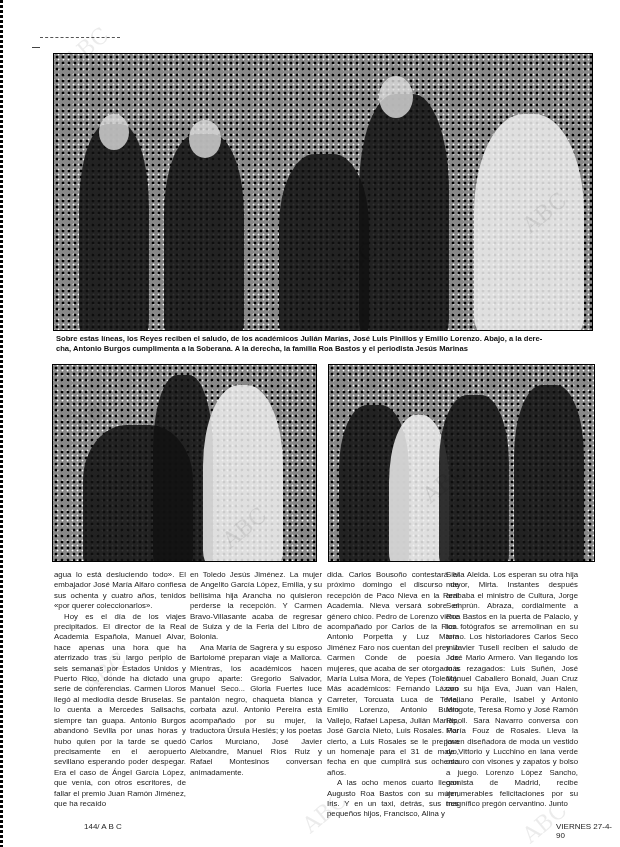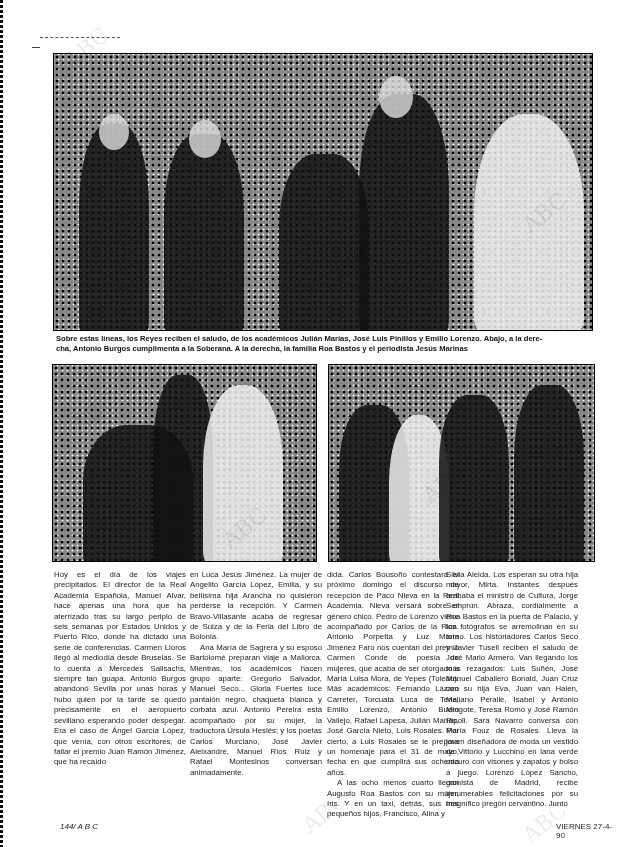--- a/index.html
+++ b/index.html
@@ -22,21 +22,21 @@
   .head { position:absolute; border-radius:50%; background:#ddd; opacity:.8; }
   .caption { position:absolute; left:56px; top:334px; width:534px; font-size:7.6px; line-height:10px; font-weight:bold; text-align:left; }
   .col { position:absolute; top:570px; width:132px; font-size:7.8px; line-height:10.4px; text-align:justify; color:#1a1a1a; }
   .col p { margin:0; }
   .col p + p { text-indent:10px; }
   .c1 { left:54px; }
   .c2 { left:190px; }
   .c3 { left:327px; }
   .c4 { left:446px; }
   .footer { position:absolute; top:822px; font-size:8px; color:#222; }
-  .f-left { left:60px;font-style:italic; }
+  .f-left { left:84px; }
   .f-right { left:508px;margin-left:48px; }
   .wm { position:absolute; font-size:22px; color:rgba(0,0,0,0.08); transform:rotate(-40deg); font-family:"DejaVu Serif", serif; }
 </style>
 </head>
 <body>
 
 <div class="edge-left"></div>
 <div class="top-rule"></div>
 <div class="top-tick"></div>
 
@@ -63,24 +63,25 @@
 </div>
 
 <div class="photo photo-right">
   <div class="fig" style="left:10px;top:40px;width:70px;height:160px;"></div>
   <div class="fig-light" style="left:60px;top:50px;width:60px;height:150px;"></div>
   <div class="fig" style="left:110px;top:30px;width:70px;height:170px;"></div>
   <div class="fig" style="left:185px;top:20px;width:70px;height:180px;"></div>
 </div>
 
 <div class="col c1">
+  <p>agua lo está desluciendo todo». El embajador José María Alfaro confiesa sus ochenta y cuatro años, tenidos «por querer coleccionarlos».</p>
   <p>Hoy es el día de los viajes precipitados. El director de la Real Academia Española, Manuel Alvar, hace apenas una hora que ha aterrizado tras su largo periplo de seis semanas por Estados Unidos y Puerto Rico, donde ha dictado una serie de conferencias. Carmen Lloros llegó al mediodía desde Bruselas. Se lo cuenta a Mercedes Salisachs, siempre tan guapa. Antonio Burgos abandonó Sevilla por unas horas y hubo quien por la tarde se quedó precisamente en el aeropuerto sevillano esperando poder despegar. Era el caso de Ángel García López, que venía, con otros escritores, de fallar el premio Juan Ramón Jiménez, que ha recaído</p>
 </div>
 <div class="col c2">
-  <p>en Luca Jesús Jiménez. La mujer de Angelito García López, Emilia, y su bellísima hija Arancha no quisieron perderse la recepción. Y Carmen Bravo-Villasante acaba de regresar de Suiza y de la Feria del Libro de Bolonia.</p>
+  <p>en Toledo Jesús Jiménez. La mujer de Angelito García López, Emilia, y su bellísima hija Arancha no quisieron perderse la recepción. Y Carmen Bravo-Villasante acaba de regresar de Suiza y de la Feria del Libro de Bolonia.</p>
   <p>Ana María de Sagrera y su esposo Bartolomé preparan viaje a Mallorca. Mientras, los académicos hacen grupo aparte: Gregorio Salvador, Manuel Seco... Gloria Fuertes luce pantalón negro, chaqueta blanca y corbata azul. Antonio Pereira está acompañado por su mujer, la traductora Úrsula Heslés; y los poetas Carlos Murciano, José Javier Aleixandre, Manuel Ríos Ruiz y Rafael Montesinos conversan animadamente.</p>
 </div>
 <div class="col c3">
   <p>dida. Carlos Bousoño contestará el próximo domingo el discurso de recepción de Paco Nieva en la Real Academia. Nieva versará sobre el género chico. Pedro de Lorenzo viene acompañado por Carlos de la Rica. Antonio Porpetta y Luz María Jiménez Faro nos cuentan del premio Carmen Conde de poesía de mujeres, que acaba de ser otorgado a María Luisa Mora, de Yepes (Toledo). Más académicos: Fernando Lázaro Carreter, Torcuata Luca de Tena, Emilio Lorenzo, Antonio Buero Vallejo, Rafael Lapesa, Julián Marías, José García Nieto, Luis Rosales. Por cierto, a Luis Rosales se le prepara un homenaje para el 31 de mayo, fecha en que cumplirá sus ochenta años.</p>
   <p>A las ocho menos cuarto llegan Augusto Roa Bastos con su mujer, Iris. Y en un taxi, detrás, sus tres pequeños hijos, Francisco, Alina y</p>
 </div>
 <div class="col c4">
   <p>Silvia Aleida. Los esperan su otra hija mayor, Mirta. Instantes después arribaba el ministro de Cultura, Jorge Semprún. Abraza, cordialmente a Roa Bastos en la puerta de Palacio, y los fotógrafos se arremolinan en su torno. Los historiadores Carlos Seco y Javier Tusell reciben el saludo de José Mario Armero. Van llegando los más rezagados: Luis Suñén, José Manuel Caballero Bonald, Juan Cruz con su hija Eva, Juan van Halen, Meliano Peralle, Isabel y Antonio Mingote, Teresa Romo y José Ramón Ripoll. Sara Navarro conversa con María Fouz de Rosales. Lleva la joven diseñadora de moda un vestido de Vittorio y Lucchino en lana verde oscuro con visones y zapatos y bolso a juego. Lorenzo López Sancho, cronista de Madrid, recibe innumerables felicitaciones por su magnífico pregón cervantino. Junto</p>
 </div>
 

